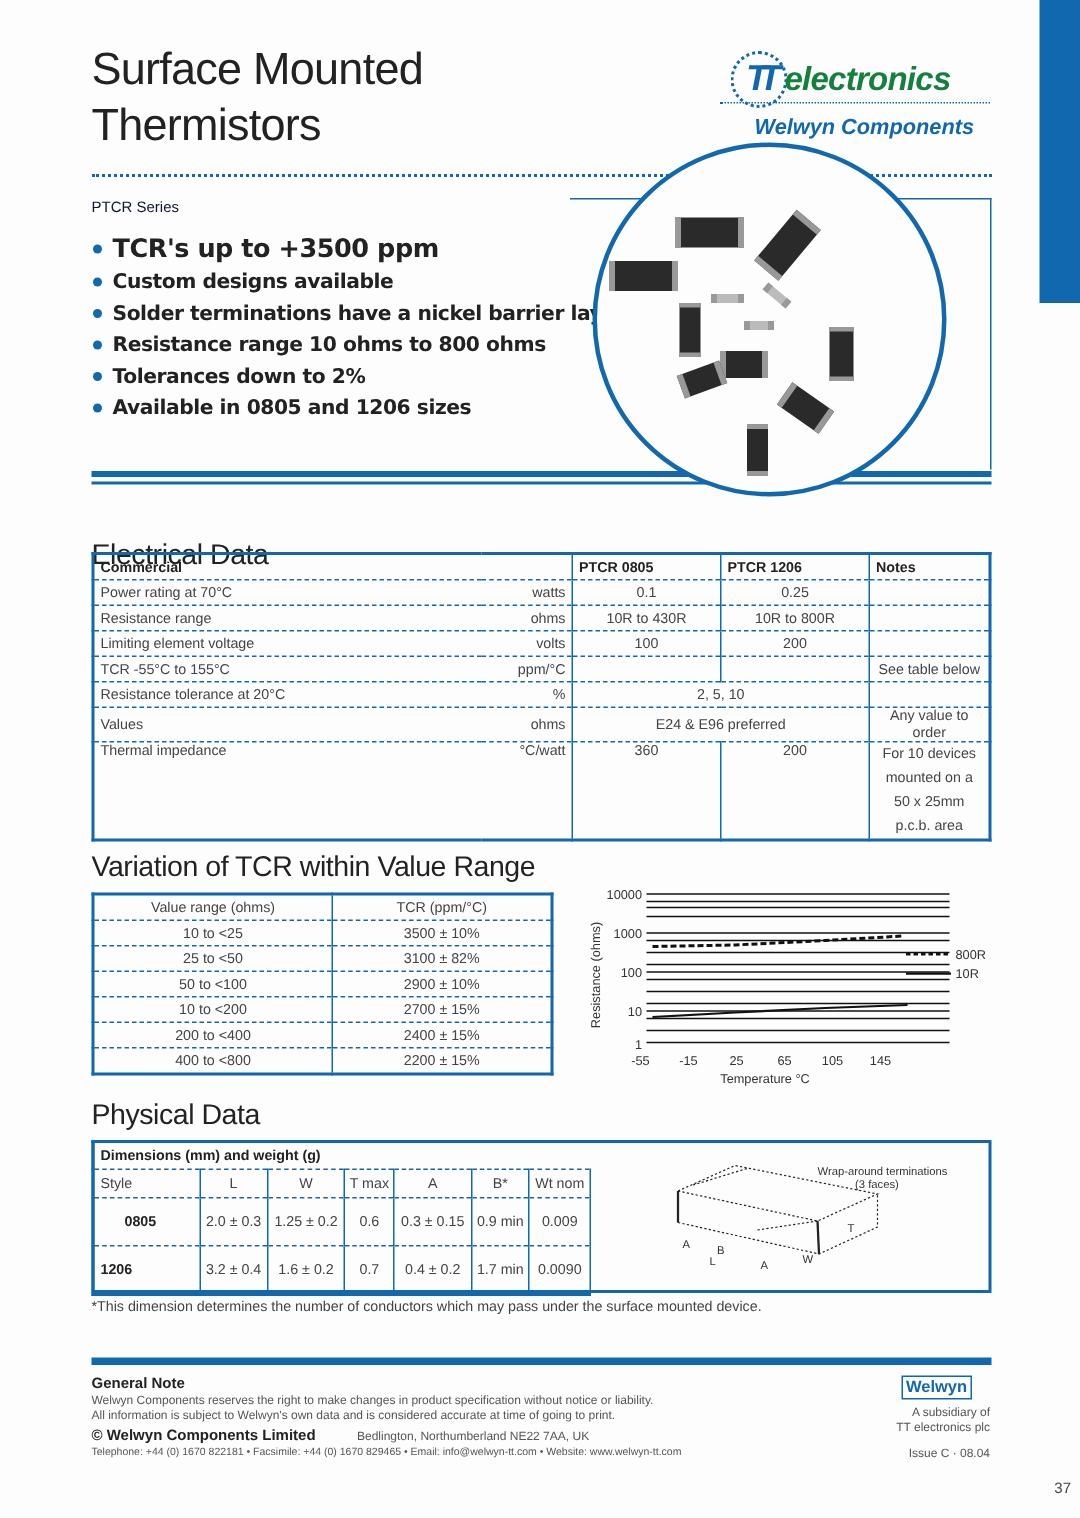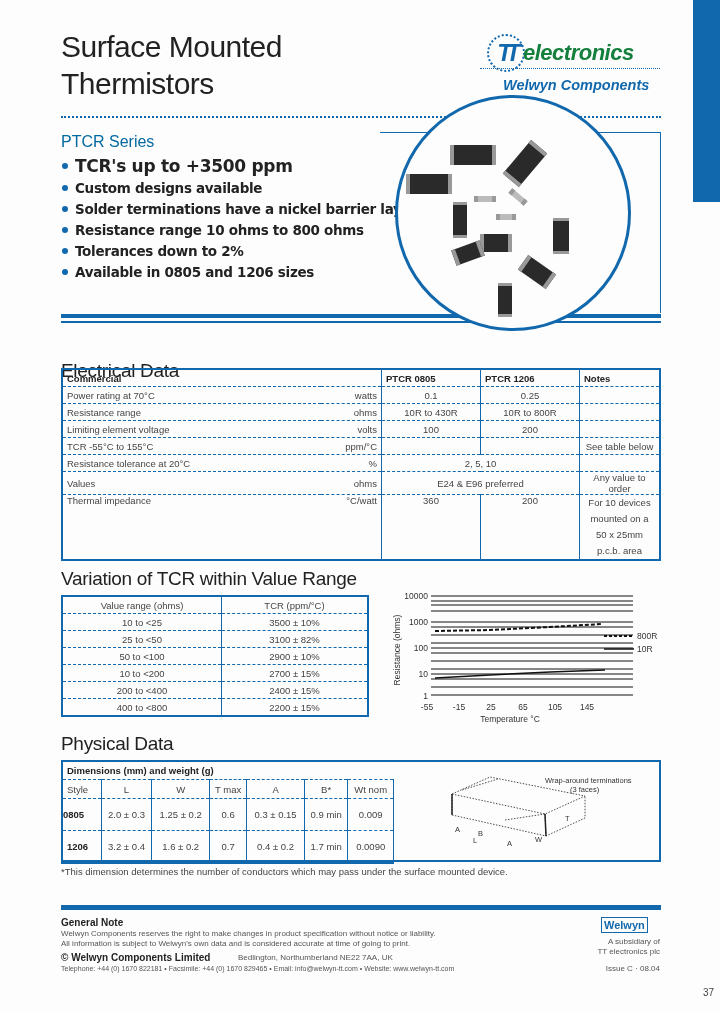--- a/index.html
+++ b/index.html
@@ -1,21 +1,21 @@
 <!DOCTYPE html>
 <html><head>
 <meta charset="utf-8">
 <style>
   html,body{margin:0;padding:0;}
   body{width:720px;height:1012px;background:#fdfdfd;position:relative;overflow:hidden;font-family:"Liberation Sans",sans-serif;color:#1a1a1a;}
   .abs{position:absolute;}
   .title{left:61px;top:28px;font-size:30px;line-height:37px;font-weight:normal;letter-spacing:-0.5px;color:#222;}
   .dotline{height:0;border-top:2px dotted #1268ad;}
   .solidline{background:#1268ad;}
-  .series{left:61px;top:133px;font-size:16px;color:#0369a1;}
+  .series{left:61px;top:133px;font-size:10px;color:#0f172a;}
   ul.features{left:60px;top:154px;margin:0;padding:0;list-style:none;}
   ul.features li{font-size:13.5px;font-weight:bold;line-height:21px;color:#222;padding-left:15px;position:relative;font-family:"DejaVu Sans",sans-serif;letter-spacing:-0.3px;}
   ul.features li:first-child{font-size:17px;line-height:24px;}
   ul.features li::before{content:"";position:absolute;left:2px;top:7px;width:6px;height:6px;border-radius:50%;background:#1268ad;}
   ul.features li:first-child::before{top:9px;}
   .logo-tt{left:487px;top:34px;width:34px;height:34px;border:2px dotted #1268ad;border-radius:50%;font-style:italic;font-weight:bold;font-size:24px;line-height:34px;text-align:center;color:#1268ad;letter-spacing:-6px;}
   .logo-el{left:523px;top:40px;font-style:italic;font-weight:bold;font-size:22px;color:#15803d;letter-spacing:-0.5px;}
   .logo-wel{left:503px;top:77px;font-style:italic;font-weight:bold;font-size:14.5px;color:#1268ad;}
   .sidetab{left:693px;top:0;width:27px;height:202px;background:#1268ad;}
   .section-h{font-size:19px;color:#222;letter-spacing:-0.3px;}
@@ -222,21 +222,21 @@
   <tr>
     <td style="padding:0 4px;height:18px;border-bottom:1px dashed #1268ad;" class="vline">Style</td>
     <td class="c vline" style="border-bottom:1px dashed #1268ad;">L</td>
     <td class="c vline" style="border-bottom:1px dashed #1268ad;">W</td>
     <td class="c vline" style="border-bottom:1px dashed #1268ad;">T max</td>
     <td class="c vline" style="border-bottom:1px dashed #1268ad;">A</td>
     <td class="c vline" style="border-bottom:1px dashed #1268ad;">B*</td>
     <td class="c vline" style="border-bottom:1px dashed #1268ad;">Wt nom</td>
   </tr>
   <tr>
-    <td class="vline" style="font-weight:bold;color:#222;padding:0 0;height:31px;border-bottom:1px dashed #1268ad;">0805</td>
+    <td class="vline" style="font-weight:bold;color:#222;padding:0 20px;height:31px;border-bottom:1px dashed #1268ad;">0805</td>
     <td class="c vline" style="border-bottom:1px dashed #1268ad;">2.0 ± 0.3</td>
     <td class="c vline" style="border-bottom:1px dashed #1268ad;">1.25 ± 0.2</td>
     <td class="c vline" style="border-bottom:1px dashed #1268ad;">0.6</td>
     <td class="c vline" style="border-bottom:1px dashed #1268ad;">0.3 ± 0.15</td>
     <td class="c vline" style="border-bottom:1px dashed #1268ad;">0.9 min</td>
     <td class="c vline" style="border-bottom:1px dashed #1268ad;">0.009</td>
   </tr>
   <tr>
     <td class="vline" style="font-weight:bold;color:#222;padding:0 4px;height:31px;">1206</td>
     <td class="c vline">3.2 ± 0.4</td>

